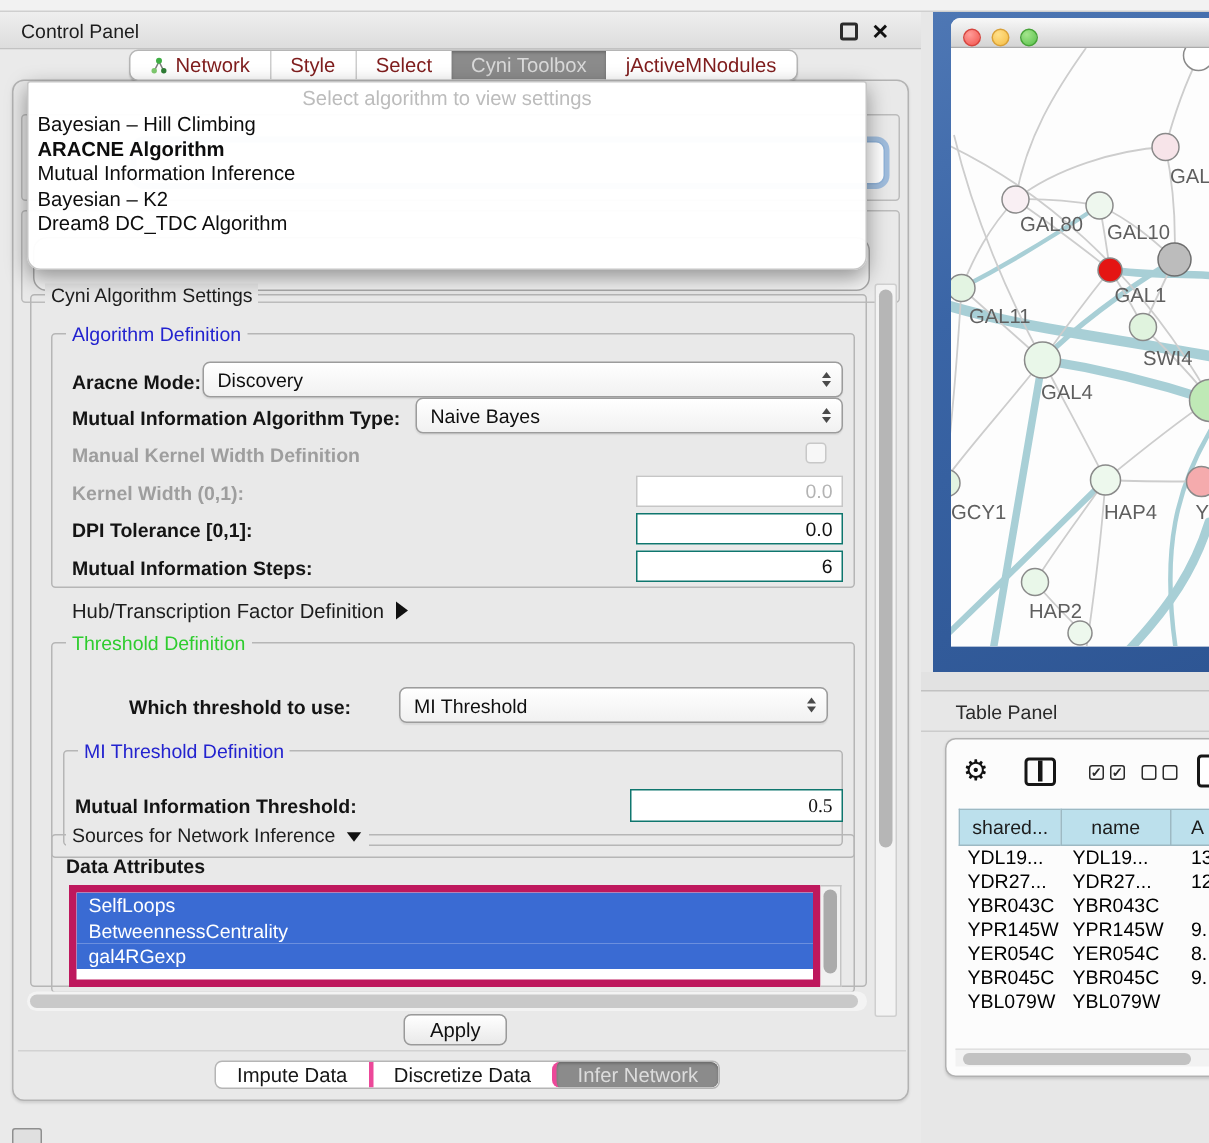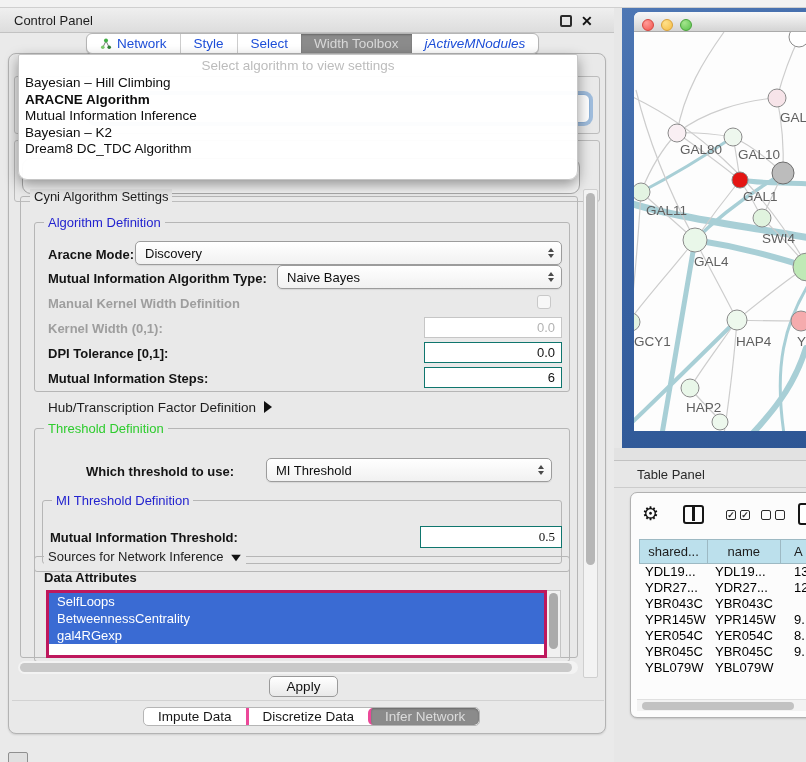--- a/index.html
+++ b/index.html
@@ -25,24 +25,24 @@
   #cp-close { left:581px; top:12px; font-size:14px; font-weight:bold; color:#111; line-height:18px; }
   #cp-body { left:0; top:33px; width:614px; height:729px; background:#eaeaea; }
 
   
   #outer-box { left:8px; top:53px; width:598px; height:681px; border:1px solid #b3b3b3; border-radius:8px; background:#e9e9e9; box-shadow:0 1px 2px rgba(0,0,0,.12); }
   #inner-edge { left:12px; top:700px; width:592px; height:1px; background:#d2d2d2; }
 
   
   #top-tabs { left:86px; top:33px; height:21px; display:flex; background:#ffffff;
     border:1px solid #b5b5b5; border-radius:6px; overflow:hidden; z-index:30; box-shadow:0 1px 1px rgba(0,0,0,.15); }
-  .tab { font-size:13.5px; color:#1d4ed8; padding:0 13px; display:flex; align-items:center; gap:5px; white-space:nowrap; }
+  .tab { font-size:13.5px; color:#7f1d1d; padding:0 13px; display:flex; align-items:center; gap:5px; white-space:nowrap; }
   .tab + .tab { border-left:1px solid #cdcdcd; }
   .tab.selected { background:#8b8b8b; color:#d9d9d9; border-left:none; box-shadow:inset 0 1px 2px rgba(0,0,0,.25); }
-  .tab.selected + .tab { border-left:none;font-style:italic; }
+  .tab.selected + .tab { border-left:none; }
   .net-ico { width:12px; height:12px; display:inline-block; }
 
   
   .ghost-group { border:1px solid #bcbcbc; border-radius:3px; background:#e9e9e9; }
   #ghost-combo { left:90px; top:94px; width:500px; height:29px; background:#fff; border:1px solid #8fb2d8; border-radius:6px; box-shadow:0 0 0 3px rgba(98,151,209,.55); }
   #ghost-field { left:22px; top:158px; width:558px; height:36px; background:#f4f4f4; border:1px solid #a8a8a8; border-radius:9px; }
 
   
   #algo-popup { left:18px; top:54px; width:560px; height:126px;
     background:rgba(255,255,255,.97); border:1px solid #c6c6c6;
@@ -72,21 +72,21 @@
   .field { position:absolute; background:#fff; border:1px solid #0f766e; font-size:13px; color:#111;
     display:flex; align-items:center; justify-content:flex-end; padding-right:6px; }
   .field.dim { border-color:#c6c6c6; color:#b3b3b3; }
 
   .checkbox { position:absolute; width:14px; height:14px; border:1px solid #c8c8c8; border-radius:3px; background:#f7f7f7; }
 
   .tri-right { display:inline-block; width:0; height:0; border-top:6px solid transparent; border-bottom:6px solid transparent; border-left:8px solid #111; margin-left:8px; vertical-align:-1px; }
   .tri-down { display:inline-block; width:0; height:0; border-left:6px solid transparent; border-right:6px solid transparent; border-top:8px solid #111; margin-left:6px; vertical-align:-1px; }
 
   
-  #attr-list { left:46px; top:590px; width:501px; height:68px; background:#fff; border:3px solid #be185d; overflow:hidden; }
+  #attr-list { left:46px; top:590px; width:501px; height:68px; background:#fff; border:5px solid #be185d; overflow:hidden; }
   #attr-list .aitem { height:17px; line-height:17px; font-size:13px; padding-left:8px; background:#3a6bd3; color:#fff; white-space:nowrap; }
   #attr-vsb { left:547px; top:590px; width:14px; height:68px; background:#f1f1f1; border:1px solid #c4c4c4; border-left:none; }
   #attr-vsb .thumb { position:absolute; left:2px; top:2px; width:9px; height:56px; background:#ababab; border-radius:5px; }
 
   
   #main-vsb { left:583px; top:189px; width:15px; height:489px; background:#f3f3f3; border:1px solid #cfcfcf; border-radius:2px; }
   #main-vsb .thumb { position:absolute; left:2px; top:3px; width:9px; height:372px; background:#b6b6b6; border-radius:5px; }
   #main-hsb { left:18px; top:661px; width:560px; height:13px; background:#f3f3f3; border-radius:7px; }
   #main-hsb .thumb { position:absolute; left:2px; top:2px; width:552px; height:9px; background:#c9c9c9; border-radius:5px; }
 
@@ -165,21 +165,21 @@
       </svg>
       <span>Network</span>
     </div>
     <div class="tab">
       <span>Style</span>
     </div>
     <div class="tab">
       <span>Select</span>
     </div>
     <div class="tab selected">
-      <span>Width Toolbox</span>
+      <span>Cyni Toolbox</span>
     </div>
     <div class="tab">
       <span>jActiveMNodules</span>
     </div>
   </div>
 
 <div class="abs ghost-group" style="left:14px; top:76px; width:586px; height:58px;"></div>
 <div class="abs" id="ghost-combo"></div>
 <div class="abs ghost-group" style="left:14px; top:140px; width:586px; height:62px;"></div>
 <div class="abs" id="ghost-field"></div>

